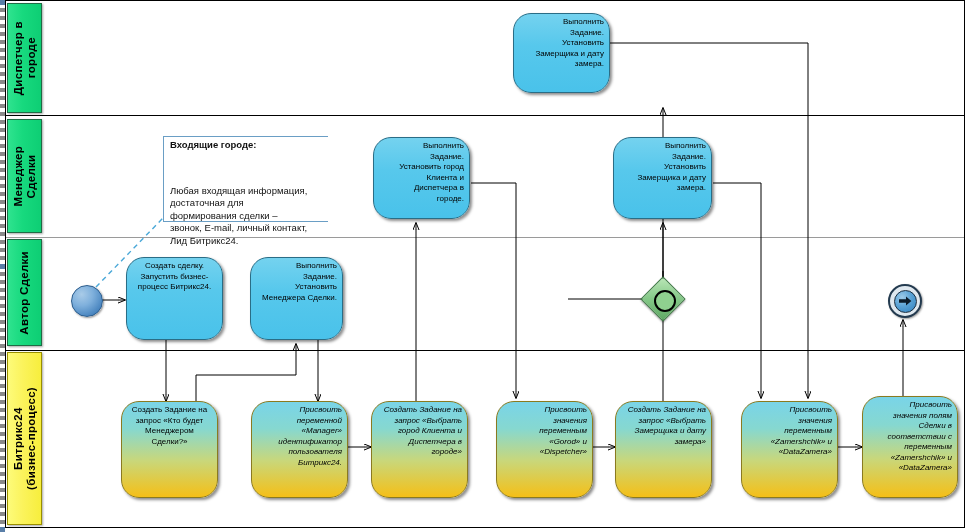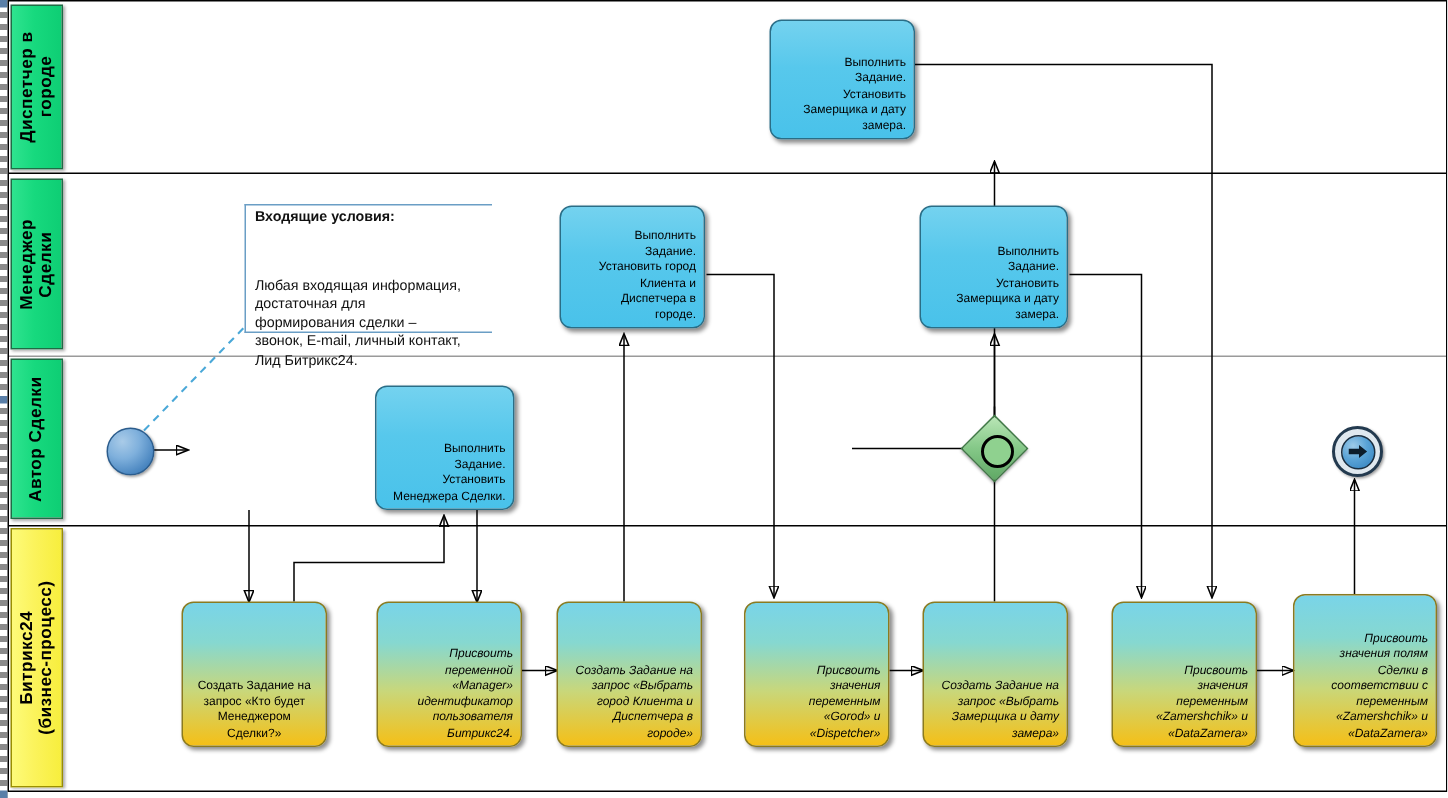--- a/index.html
+++ b/index.html
@@ -42,23 +42,23 @@
     font-weight:bold;font-size:11.5px;color:#000;
     text-align:center;line-height:13px;letter-spacing:.3px;
     white-space:pre-line;
   }
   .hdr-green{background:linear-gradient(to right,#2fe38f 0%,#17d97e 45%,#0ece74 100%);}
   .hdr-yellow{background:linear-gradient(to right,#fdfb7a 0%,#fbf35c 45%,#f7ee3d 100%);border-color:#9a8f00;}
 
   
   .task{
     position:absolute;box-sizing:border-box;
-    border:1px solid #2a6d86;border-radius:8px;
+    border:1px solid #2a6d86;border-radius:18px;
     box-shadow:2px 2px 3px rgba(0,0,0,.45);
-    display:flex;align-items:flex-end;justify-content:center;
+    display:flex;align-items:flex-start;justify-content:center;
     padding:3px 5px;
   }
   .task .tx{
     font-size:8px;line-height:10.5px;color:#000;
     text-align:center;white-space:pre-line;width:100%;
   }
   .task.blue{background:linear-gradient(to bottom,#74d2ef 0%,#57c8ec 40%,#49c2ea 100%);}
   .task.grad{background:linear-gradient(to bottom,#79d4e8 0%,#86d8d0 28%,#c9d77a 62%,#f5bf17 100%);border:1px solid #8a7a20;}
   .task.blue.right .tx{text-align:right;}
   .task.grad.right .tx{text-align:right;font-style:italic;}
@@ -183,21 +183,21 @@
     <path d="M610,43 L808,43 L808,398" marker-end="url(#ah)"></path>
 
     <line x1="568" y1="299" x2="645" y2="299"></line>
 
     <line x1="838" y1="447" x2="862" y2="447" marker-end="url(#ah)"></line>
 
     <line x1="903" y1="396" x2="903" y2="320" marker-end="url(#ah)"></line>
   </svg>
 
   <div class="annot" style="left:163px;top:136px;width:165px;height:86px;">
-    <div class="ttl">Входящие условия:</div>
+    <div class="ttl">Входящие городе:</div>
     <div class="bdy">Любая входящая информация,
 достаточная для
 формирования сделки –
 звонок, E-mail, личный контакт,
 Лид Битрикс24.</div>
   </div>
 
   <div class="ev-start" style="left:71px;top:285px;"></div>
 
   <div class="gw" style="left:642px;top:278px;">
@@ -230,20 +230,25 @@
 городе.</div>
   </div>
   <div class="task blue right" style="left:613px;top:137px;width:99px;height:82px;">
     <div class="tx">Выполнить
 Задание.
 Установить
 Замерщика и дату
 замера.</div>
   </div>
 
+  <div class="task blue" style="left:126px;top:257px;width:97px;height:83px;">
+    <div class="tx">Создать сделку.
+Запустить бизнес-
+процесс Битрикс24.</div>
+  </div>
   <div class="task blue right" style="left:250px;top:257px;width:93px;height:83px;">
     <div class="tx">Выполнить
 Задание.
 Установить
 Менеджера Сделки.</div>
   </div>
 
   <div class="task grad" style="left:121px;top:401px;width:97px;height:97px;">
     <div class="tx">Создать Задание на
 запрос  «Кто будет

